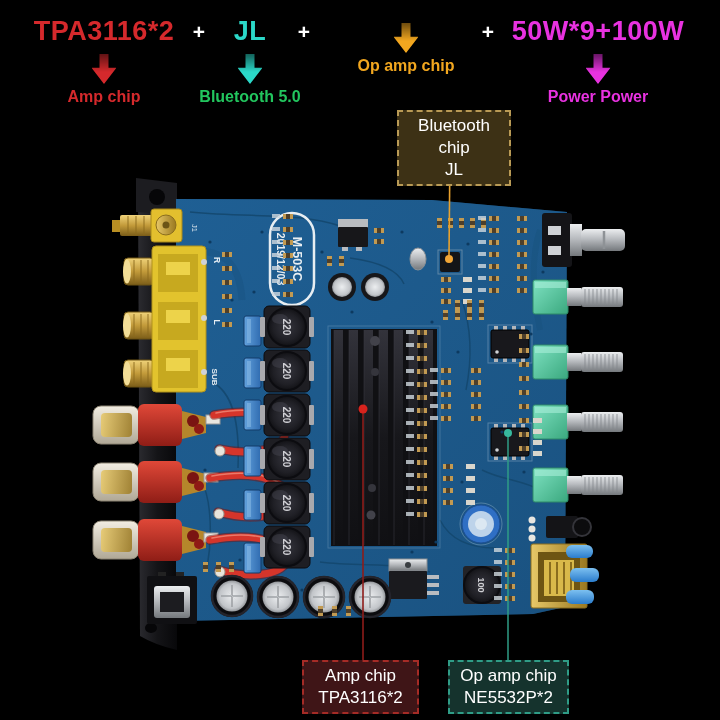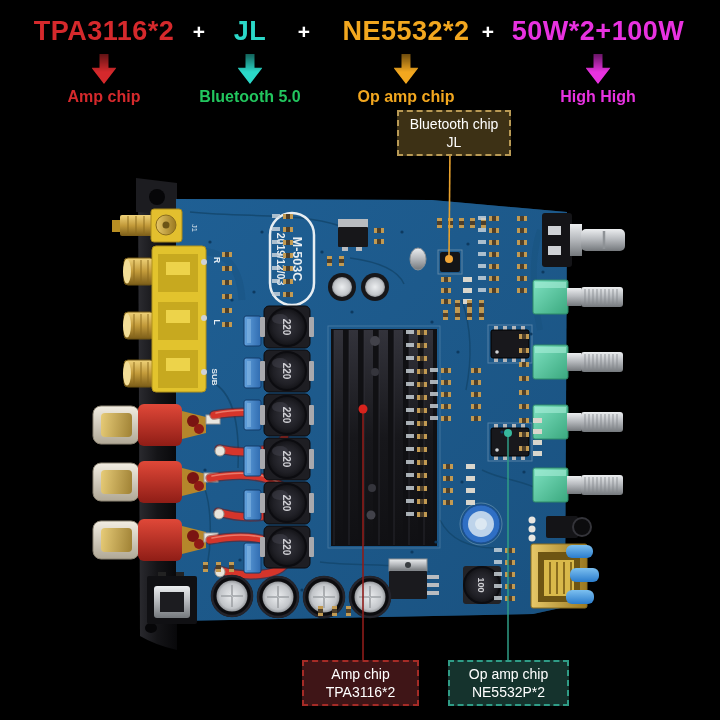--- a/index.html
+++ b/index.html
@@ -12,21 +12,21 @@
   .htitle{font-size:27px;font-weight:bold;letter-spacing:.5px;white-space:nowrap;line-height:31px;}
   .harrow{width:25px;height:30px;margin-top:7px;
           clip-path:polygon(32% 0,68% 0,68% 46%,100% 46%,50% 100%,0 46%,32% 46%);
           -webkit-mask-image:linear-gradient(180deg,rgba(0,0,0,.45),#000 60%);
           mask-image:linear-gradient(180deg,rgba(0,0,0,.45),#000 60%);}
   .hcap{margin-top:4px;font-size:16px;font-weight:bold;white-space:nowrap;}
   .hplus{position:absolute;top:20px;transform:translateX(-50%);color:#fff;
          font-size:21px;font-weight:bold;z-index:3;}
   
   .callout{position:absolute;z-index:4;border:2px dashed;color:#fff;text-align:center;
-           font-size:14px;line-height:1.3;padding:3px 5px;}
+           font-size:17px;line-height:1.3;padding:3px 5px;}
 </style>
 </head>
 <body>
 
 <div id="stage">
 
 <svg id="board-svg" width="720" height="720" viewBox="0 0 720 720">
   <defs>
     <linearGradient id="panelG" x1="0" y1="0" x2="1" y2="0">
       <stop offset="0" stop-color="#2b2b30"></stop>
@@ -660,29 +660,28 @@
     <div class="hcap" style="color: rgb(213, 41, 44);">Amp chip</div>
   </div>
   <div class="hplus" style="left:199px">+</div>
   <div class="hitem" style="left:250px">
     <div class="htitle" style="color: rgb(43, 216, 200);">JL</div>
     <div class="harrow" style="background: rgb(43, 216, 200);"></div>
     <div class="hcap" style="color: #22c55e;">Bluetooth 5.0</div>
   </div>
   <div class="hplus" style="left:304px">+</div>
   <div class="hitem" style="left:406px">
-    <div class="htitle" style="color: rgb(242, 167, 31);">NE5532*2</div>
     <div class="harrow" style="background: rgb(242, 167, 31);"></div>
     <div class="hcap" style="color: rgb(242, 167, 31);">Op amp chip</div>
   </div>
   <div class="hplus" style="left:488px">+</div>
   <div class="hitem" style="left:598px">
-    <div class="htitle" style="color: rgb(232, 50, 224);">50W*2+100W</div>
+    <div class="htitle" style="color: rgb(232, 50, 224);">50W*9+100W</div>
     <div class="harrow" style="background: rgb(232, 50, 224);"></div>
-    <div class="hcap" style="color: rgb(232, 50, 224);">High High</div>
+    <div class="hcap" style="color: rgb(232, 50, 224);">Power Power</div>
   </div>
 </div>
 
 <div class="callout" style="left: 397px; top: 110px; width: 100px; background: rgb(61, 49, 21); border-color: rgb(185, 154, 85);">
   <div>Bluetooth chip</div>
   <div>JL</div>
 </div>
 <div class="callout" style="left: 302px; top: 660px; width: 103px; background: rgb(63, 21, 23); border-color: rgb(165, 43, 38);">
   <div>Amp chip</div>
   <div>TPA3116*2</div>

